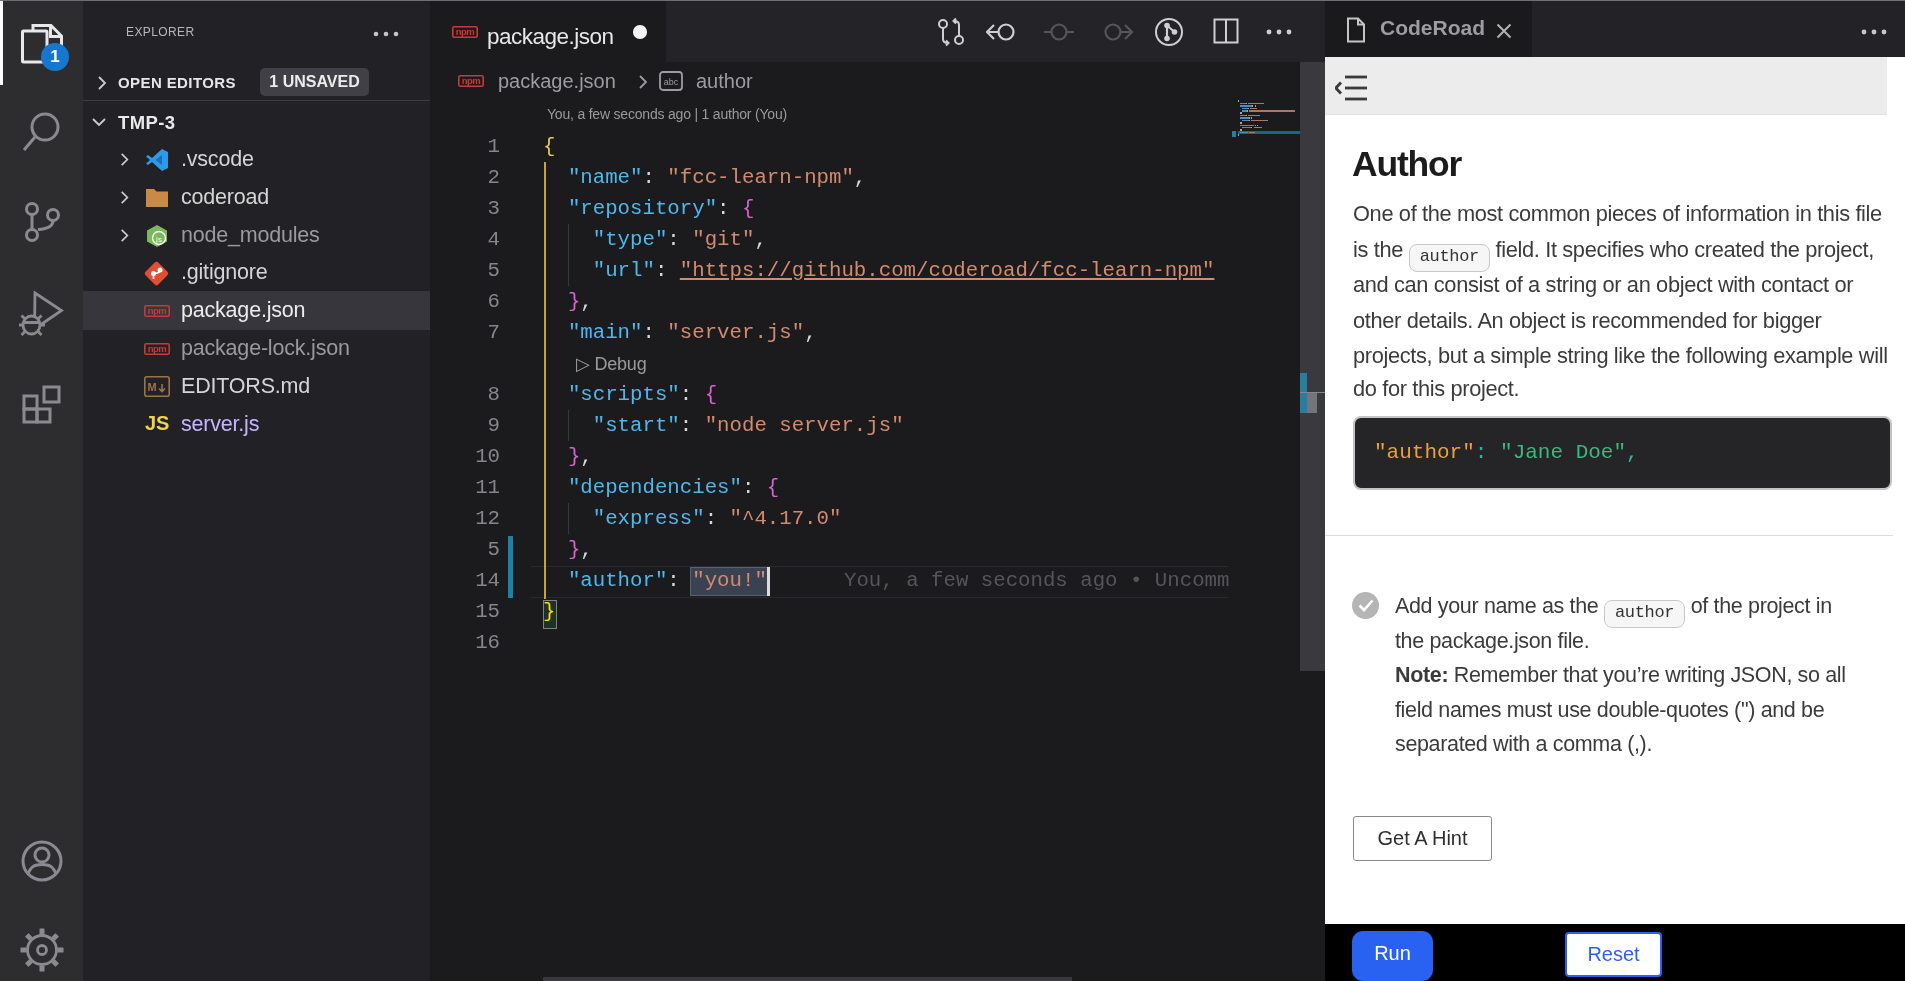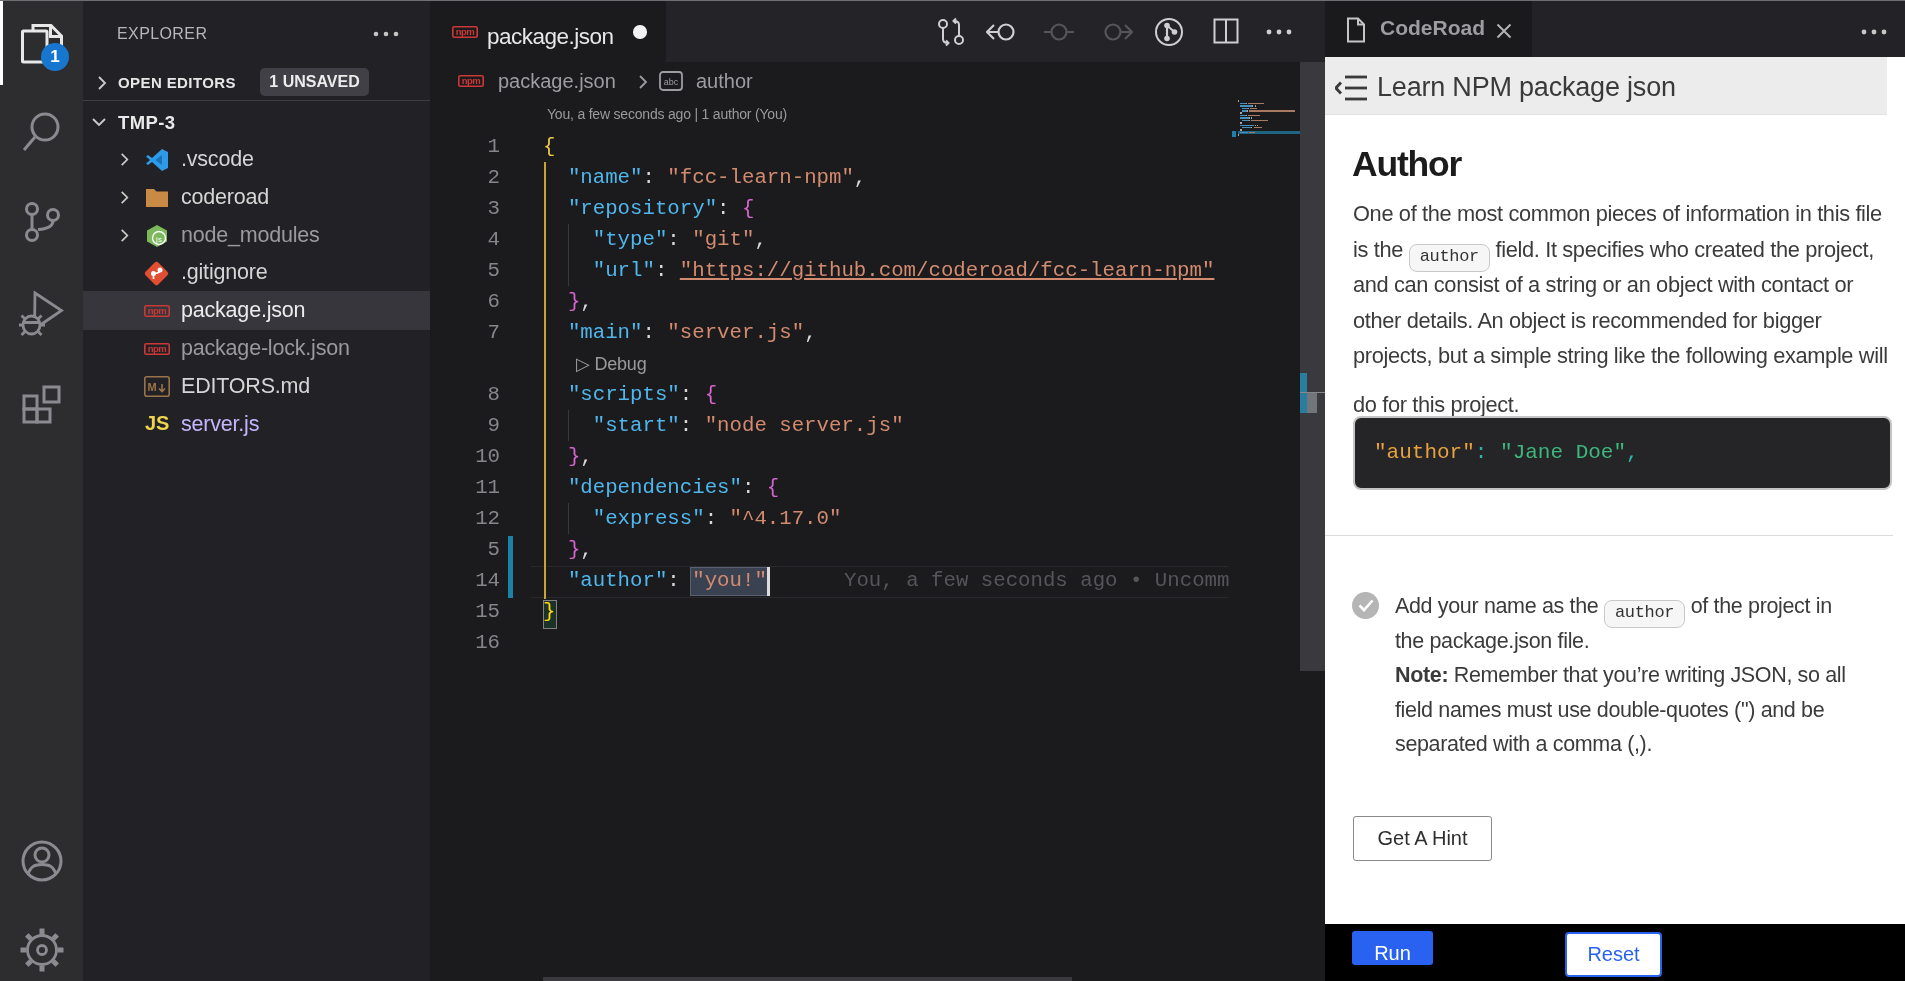--- a/index.html
+++ b/index.html
@@ -75,21 +75,21 @@
         <rect x="19.5" y="0.5" width="5" height="6" rx="0.5" transform="rotate(135 22 22)"></rect>
         <rect x="19.5" y="0.5" width="5" height="6" rx="0.5" transform="rotate(180 22 22)"></rect>
         <rect x="19.5" y="0.5" width="5" height="6" rx="0.5" transform="rotate(225 22 22)"></rect>
         <rect x="19.5" y="0.5" width="5" height="6" rx="0.5" transform="rotate(270 22 22)"></rect>
         <rect x="19.5" y="0.5" width="5" height="6" rx="0.5" transform="rotate(315 22 22)"></rect>
       </g>
   </svg>
 </div>
 
 <div class="abs" id="sidebar" style="left:83px;top:1px;width:347px;height:980px;background:#222226;color:#d5d5d5">
-  <div class="abs" style="left:34px;top:24px;font-size:16px;letter-spacing:0.4px;color:#b7b7ba">EXPLORER</div>
+  <div class="abs" style="left:43px;top:24px;font-size:12px;letter-spacing:0.4px;color:#b7b7ba">EXPLORER</div>
   <svg class="abs" style="left:290px;top:30px" width="28" height="6" viewBox="0 0 28 6">
       <g fill="#c5c5c5">
         <circle cx="3" cy="3" r="2.3"></circle>
         <circle cx="13" cy="3" r="2.3"></circle>
         <circle cx="23" cy="3" r="2.3"></circle>
       </g>
     </svg>
 
   <svg class="abs" style="left:11px;top:74px" width="16" height="16" viewBox="0 0 16 16" fill="none" stroke="#cccccc" stroke-width="1.8">
       <path d="M5 2 L11 8 L5 14"></path>
@@ -368,45 +368,44 @@
       </g>
     </svg>
 
   <div class="abs" style="left:0;top:56px;width:562px;height:58px;background:#ececec;border-bottom:1px solid #e2e2e2"></div>
   <svg class="abs" style="left:10px;top:74px" width="33" height="26" viewBox="0 0 33 26" fill="none" stroke="#3a3a3a" stroke-width="2.8">
     <path d="M10 2 H32"></path>
       <path d="M10 13 H32"></path>
       <path d="M10 24 H32"></path>
     <path d="M6 7.5 L0.8 13 L6 18.5"></path>
   </svg>
-  <div class="abs" style="left:52px;top:71px;font-size:27px;letter-spacing:-0.2px;color:#3a3a3a">Learn NPM package json</div>
 
   <div id="webview">
     <div class="abs" style="left:27px;top:143px;font-size:35.5px;font-weight:bold;color:#1c1c1c;letter-spacing:-1.2px">Author</div>
     <div class="wl" style="top:200.3px">One of the most common pieces of information in this file</div>
     <div class="wl" style="top:235.8px">is the <span class="chip">author</span> field. It specifies who created the project,</div>
     <div class="wl" style="top:271.3px">and can consist of a string or an object with contact or</div>
     <div class="wl" style="top:306.8px">other details. An object is recommended for bigger</div>
     <div class="wl" style="top:342.3px">projects, but a simple string like the following example will</div>
-    <div class="wl" style="top:391px">do for this project.</div>
+    <div class="wl" style="top:375px">do for this project.</div>
 
     <div class="abs" style="left:28px;top:415px;width:539px;height:74px;background:#252527;border:2px solid #c4c4c4;border-radius:8px"></div>
     <div class="abs mono" style="left:49px;top:440px;font-size:21px;white-space:pre"><span style="color:#e7a23e">"author"</span><span style="color:#2ab5ab">:</span> <span style="color:#3eb77e">"Jane Doe"</span><span style="color:#2ab5ab">,</span></div>
 
     <div class="abs" style="left:0;top:534px;width:568px;height:1px;background:#dcdcdc"></div>
 
     <div class="abs" style="left:27px;top:591px;width:27px;height:27px;border-radius:50%;background:#b5b5b5"></div>
     <svg class="abs" style="left:33px;top:598px" width="16" height="13" viewBox="0 0 16 13" fill="none" stroke="#fff" stroke-width="2.6">
         <path d="M1.5 6.5 L6 11 L14.5 1.5"></path>
       </svg>
     <div class="tl" style="top:593.2px">Add your name as the <span class="chip">author</span> of the project in</div>
     <div class="tl" style="top:627.7px">the package.json file.</div>
     <div class="tl" style="top:662.2px"><b>Note:</b> Remember that you’re writing JSON, so all</div>
     <div class="tl" style="top:696.7px">field names must use double-quotes (") and be</div>
     <div class="tl" style="top:731.2px">separated with a comma (,).</div>
 
     <div class="abs" style="left:28px;top:815px;width:139px;height:45px;border:1.5px solid #8a8a8a;border-radius:3px;font-size:20px;color:#2e2e2e;text-align:center;line-height:43px">Get A Hint</div>
   </div>
 
   <div class="abs" style="left:0;top:923px;width:580px;height:57px;background:#000"></div>
-  <div class="abs" style="left:27px;top:930px;width:81px;height:34px;background:#2962f0;border-radius:3px;color:#fff;font-size:20px;text-align:center;line-height:45px">Run</div>
+  <div class="abs" style="left:27px;top:930px;width:81px;height:50px;background:#2962f0;border-radius:11px;color:#fff;font-size:20px;text-align:center;line-height:45px">Run</div>
   <div class="abs" style="left:240px;top:931px;width:97px;height:45px;background:#fff;border:2px solid #2962f0;border-radius:4px;color:#2962f0;font-size:20px;text-align:center;line-height:41px">Reset</div>
 </div>
 
 </body></html>

